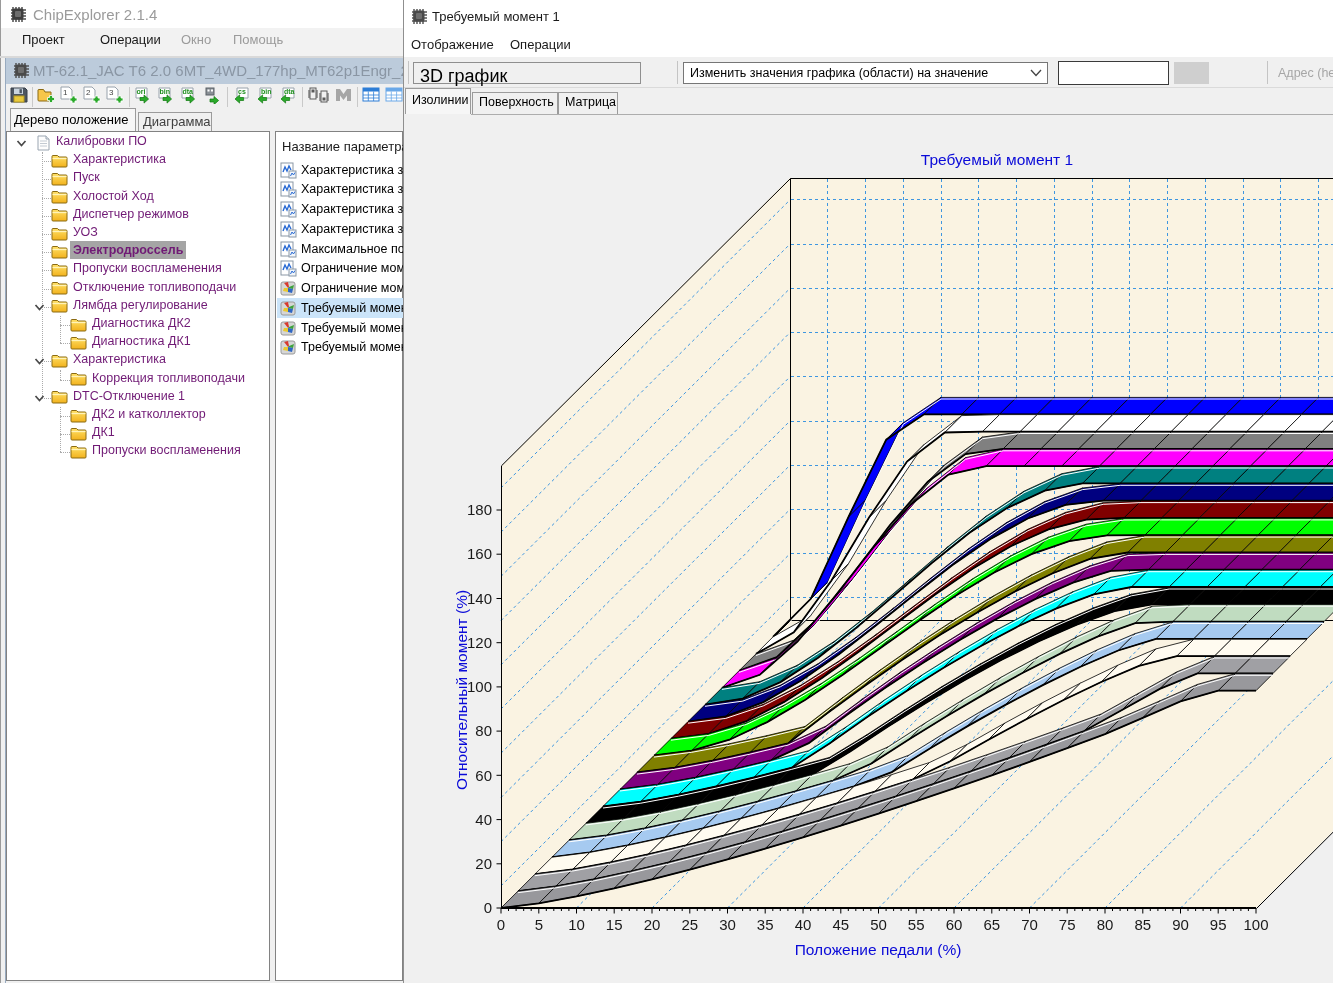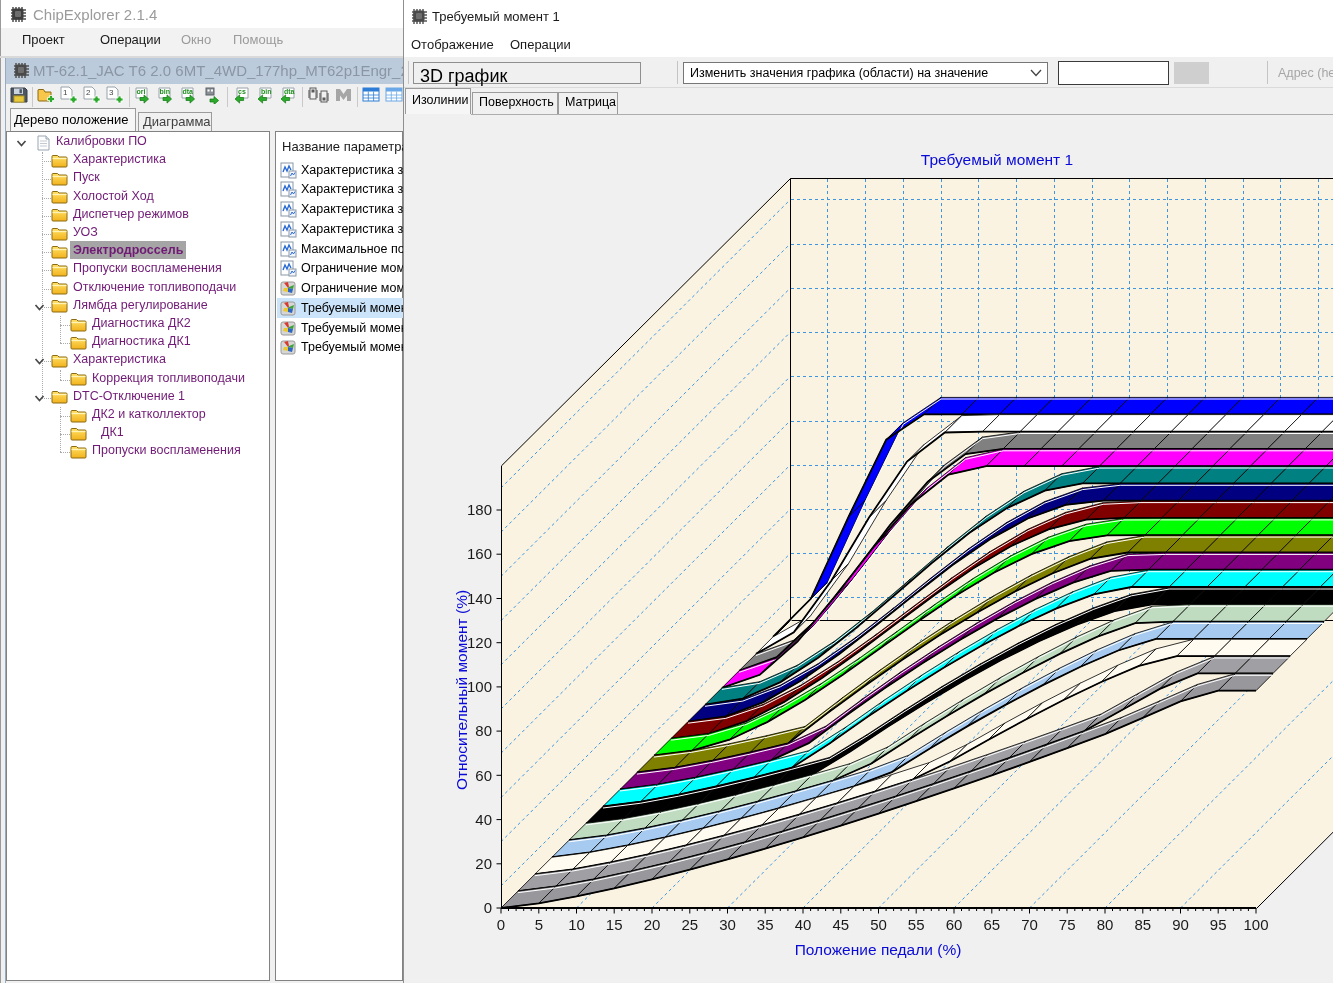--- a/index.html
+++ b/index.html
@@ -375,21 +375,21 @@
 <svg class="ab" style="left:70px;top:426px" width="17" height="15">
     <defs>
       <linearGradient id="fg16" x1="0" y1="0" x2="0" y2="1">
         <stop offset="0" stop-color="#FFE066"></stop>
         <stop offset="1" stop-color="#F2B21D"></stop>
       </linearGradient>
     </defs>
     <path d="M1 3.5 L1 13 Q1 14 2 14 L15 14 Q16 14 16 13 L16 5 Q16 4 15 4 L8 4 L6.5 2.5 L2 2.5 Q1 2.5 1 3.5 Z" fill="url(#fg16)" stroke="#8A6A12" stroke-width="1"></path>
     <path d="M1.5 5.5 L15.5 5.5" stroke="#FFF3B8" stroke-width="1.3"></path>
   </svg>
-<div class="ab trt" style="left:101px;top:425.2px">ДК1</div>
+<div class="ab trt" style="left:92px;top:425.2px">ДК1</div>
 <svg class="ab" style="left:70px;top:444px" width="17" height="15">
     <defs>
       <linearGradient id="fg17" x1="0" y1="0" x2="0" y2="1">
         <stop offset="0" stop-color="#FFE066"></stop>
         <stop offset="1" stop-color="#F2B21D"></stop>
       </linearGradient>
     </defs>
     <path d="M1 3.5 L1 13 Q1 14 2 14 L15 14 Q16 14 16 13 L16 5 Q16 4 15 4 L8 4 L6.5 2.5 L2 2.5 Q1 2.5 1 3.5 Z" fill="url(#fg17)" stroke="#8A6A12" stroke-width="1"></path>
     <path d="M1.5 5.5 L15.5 5.5" stroke="#FFF3B8" stroke-width="1.3"></path>
   </svg>

